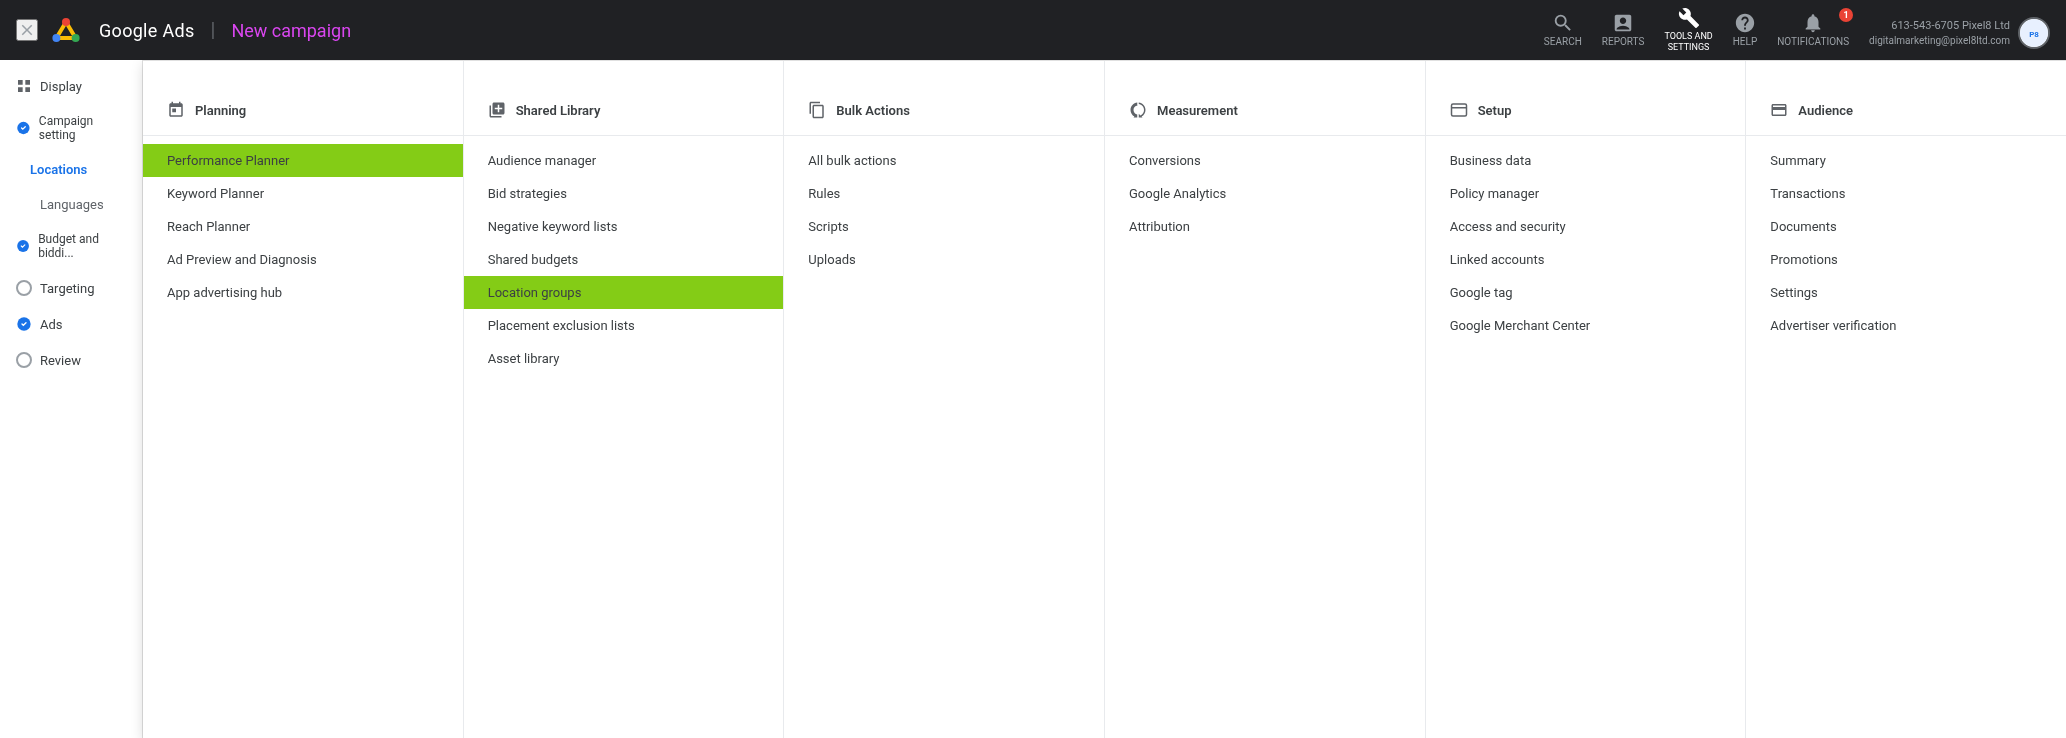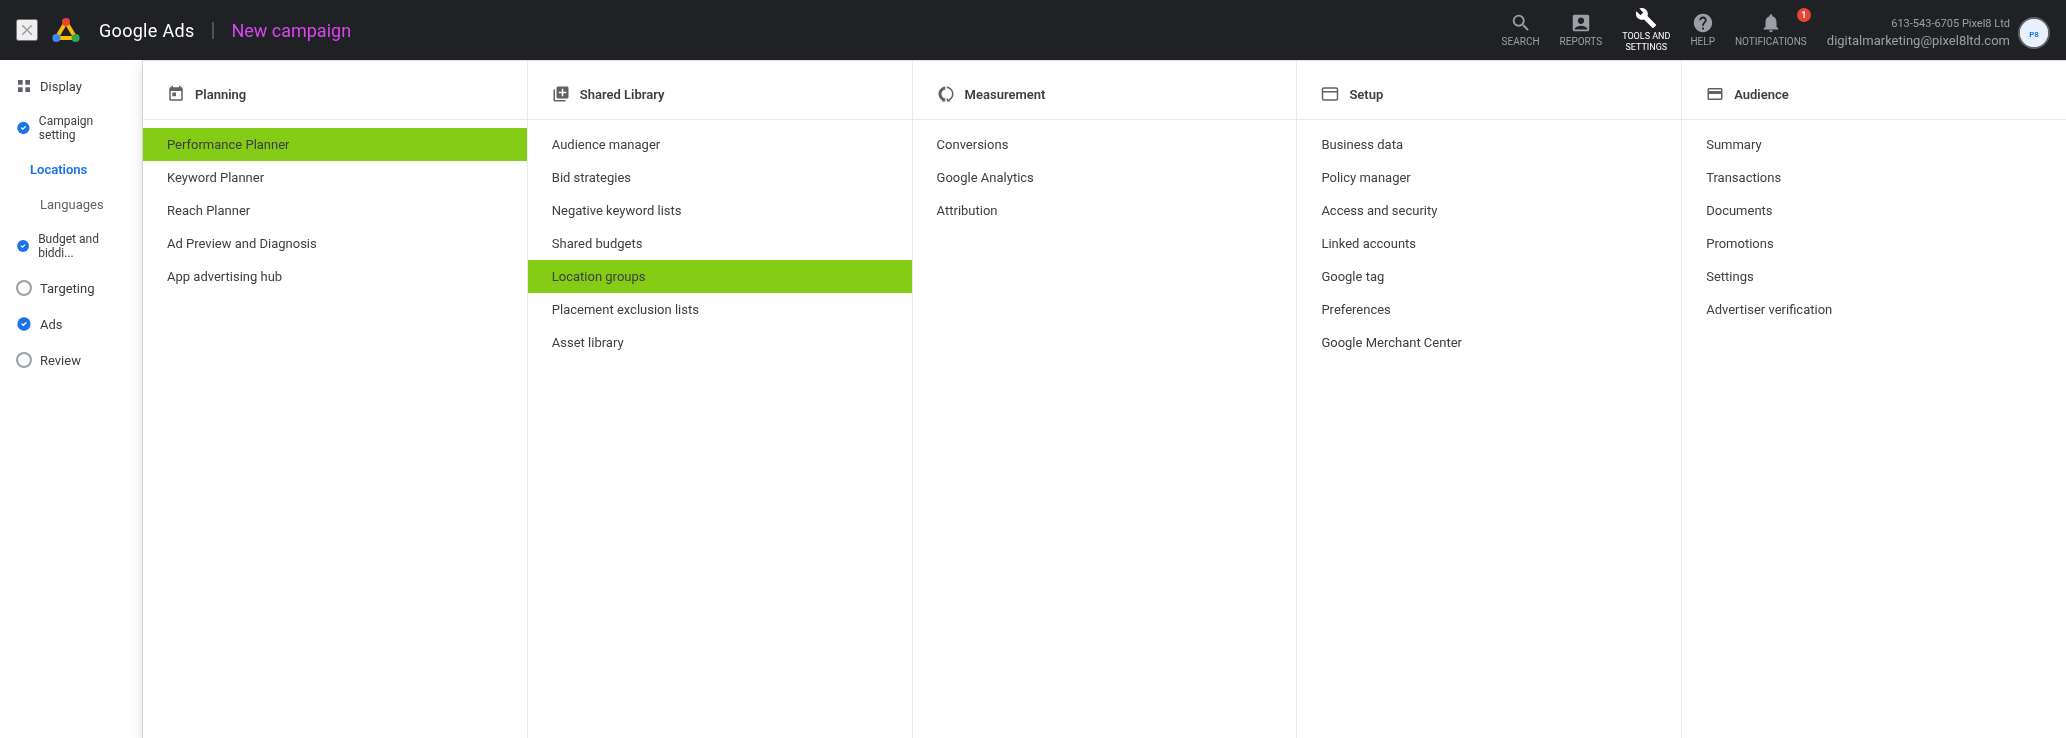--- a/index.html
+++ b/index.html
@@ -155,21 +155,21 @@
       flex: 1;
       background: #fff;
       display: flex;
       box-shadow: 0 4px 12px rgba(0,0,0,0.15);
       border-top: 1px solid #e0e0e0;
       overflow: hidden;
     }
     .dropdown-column {
       flex: 1;
       border-right: 1px solid #e8eaed;
-      padding: 24px 0 24px 0;
+      padding: 40px 0 24px 0;
       min-width: 180px;
     }
     .dropdown-column:last-child { border-right: none; }
     .column-header {
       display: flex;
       align-items: center;
       gap: 10px;
       padding: 0 24px 16px 24px;
       font-size: 13px;
       font-weight: 600;
@@ -247,21 +247,21 @@
       <svg viewBox="0 0 24 24">
           <path d="M12 22c1.1 0 2-.9 2-2h-4c0 1.1.9 2 2 2zm6-6v-5c0-3.07-1.64-5.64-4.5-6.32V4c0-.83-.67-1.5-1.5-1.5s-1.5.67-1.5 1.5v.68C7.63 5.36 6 7.92 6 11v5l-2 2v1h16v-1l-2-2z"></path>
         </svg>
       <span class="notification-badge">1</span>
       <span class="nav-icon-label">NOTIFICATIONS</span>
     </div>
 
     <div class="account-info">
       <div class="account-details">
         <div style="color:#9aa0a6;font-size:11px">613-543-6705 Pixel8 Ltd</div>
-        <div style="color:#9aa0a6;font-size:13px">digitalmarketing@pixel8ltd.com</div>
+        <div style="color:#9aa0a6;font-size:10px">digitalmarketing@pixel8ltd.com</div>
       </div>
       <div class="account-avatar">
         <svg width="28" height="28" viewBox="0 0 28 28">
           <circle cx="14" cy="14" r="14" fill="#e8f0fe"></circle>
           <text x="14" y="18" text-anchor="middle" font-size="8" font-weight="700" fill="#1a73e8">P8</text>
         </svg>
       </div>
     </div>
   </div>
 </nav>
@@ -345,20 +345,32 @@
       </div>
       <a class="menu-item">Audience manager</a>
       <a class="menu-item">Bid strategies</a>
       <a class="menu-item">Negative keyword lists</a>
       <a class="menu-item">Shared budgets</a>
       <a class="menu-item highlighted">Location groups</a>
       <a class="menu-item">Placement exclusion lists</a>
       <a class="menu-item">Asset library</a>
     </div>
 
+    <div class="dropdown-column">
+      <div class="column-header">
+        <svg viewBox="0 0 24 24">
+          <path d="M16 1H4c-1.1 0-2 .9-2 2v14h2V3h12V1zm3 4H8c-1.1 0-2 .9-2 2v14c0 1.1.9 2 2 2h11c1.1 0 2-.9 2-2V7c0-1.1-.9-2-2-2zm0 16H8V7h11v14z"></path>
+        </svg>
+        <span>Bulk Actions</span>
+      </div>
+      <a class="menu-item">All bulk actions</a>
+      <a class="menu-item">Rules</a>
+      <a class="menu-item">Scripts</a>
+      <a class="menu-item">Uploads</a>
+    </div>
 
     <div class="dropdown-column">
       <div class="column-header">
         <svg viewBox="0 0 24 24">
           <path d="M13 2.05v2.02c3.95.49 7 3.85 7 7.93 0 3.21-1.81 6-4.72 7.28L13 17v5h5l-1.22-1.22C19.91 19.07 22 15.76 22 12c0-5.18-3.95-9.45-9-9.95zM11 2.05C5.95 2.55 2 6.82 2 12c0 3.76 2.09 7.07 5.22 8.78L6 22h5V2.05zM11 17.93c-2.83-.48-5-2.95-5-5.93s2.17-5.45 5-5.93v11.86z"></path>
         </svg>
         <span>Measurement</span>
       </div>
       <a class="menu-item">Conversions</a>
       <a class="menu-item">Google Analytics</a>
@@ -371,21 +383,20 @@
           <rect x="2" y="4" width="20" height="16" rx="2" ry="2" fill="none" stroke="#5f6368" stroke-width="2"></rect>
           <line x1="2" y1="9" x2="22" y2="9" stroke="#5f6368" stroke-width="2"></line>
         </svg>
         <span>Setup</span>
       </div>
       <a class="menu-item">Business data</a>
       <a class="menu-item">Policy manager</a>
       <a class="menu-item">Access and security</a>
       <a class="menu-item">Linked accounts</a>
       <a class="menu-item">Google tag</a>
-      <a class="menu-item">Preferences</a>
       <a class="menu-item">Google Merchant Center</a>
     </div>
 
     <div class="dropdown-column">
       <div class="column-header">
         <svg viewBox="0 0 24 24">
           <path d="M20 4H4c-1.11 0-2 .89-2 2v12c0 1.11.89 2 2 2h16c1.11 0 2-.89 2-2V6c0-1.11-.89-2-2-2zm0 14H4v-6h16v6zm0-10H4V6h16v2z"></path>
         </svg>
         <span>Audience</span>
       </div>

